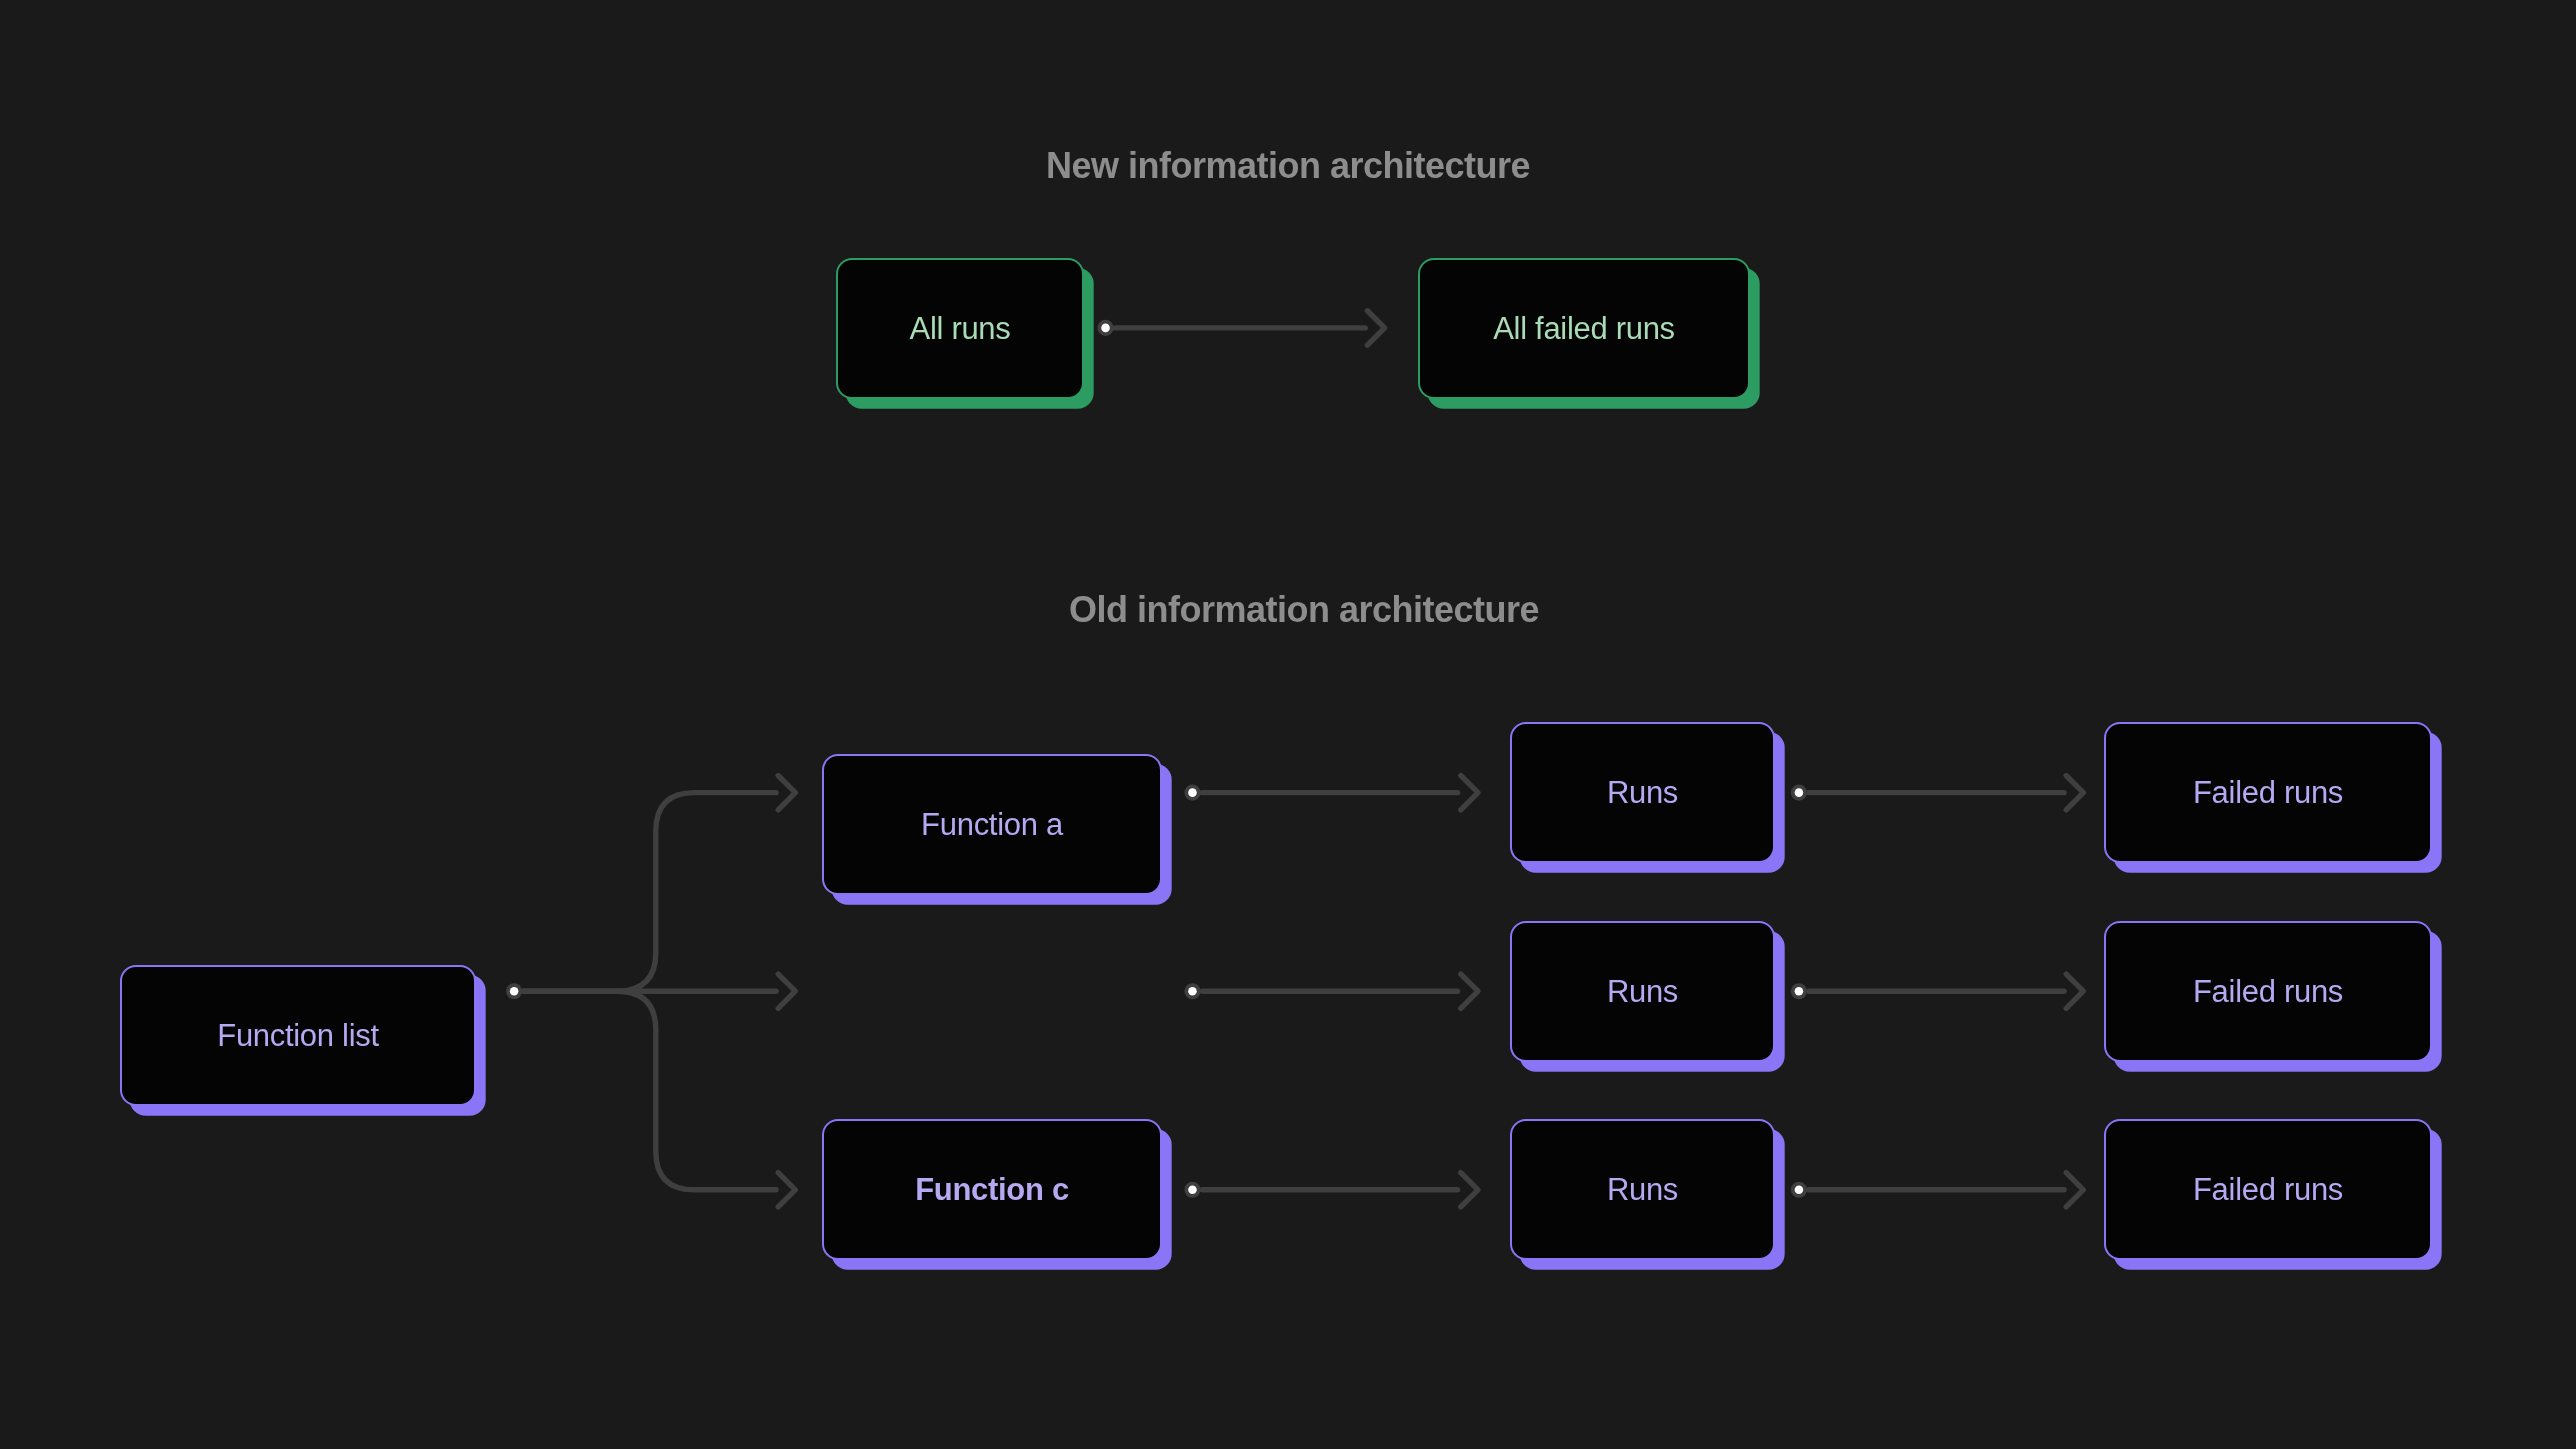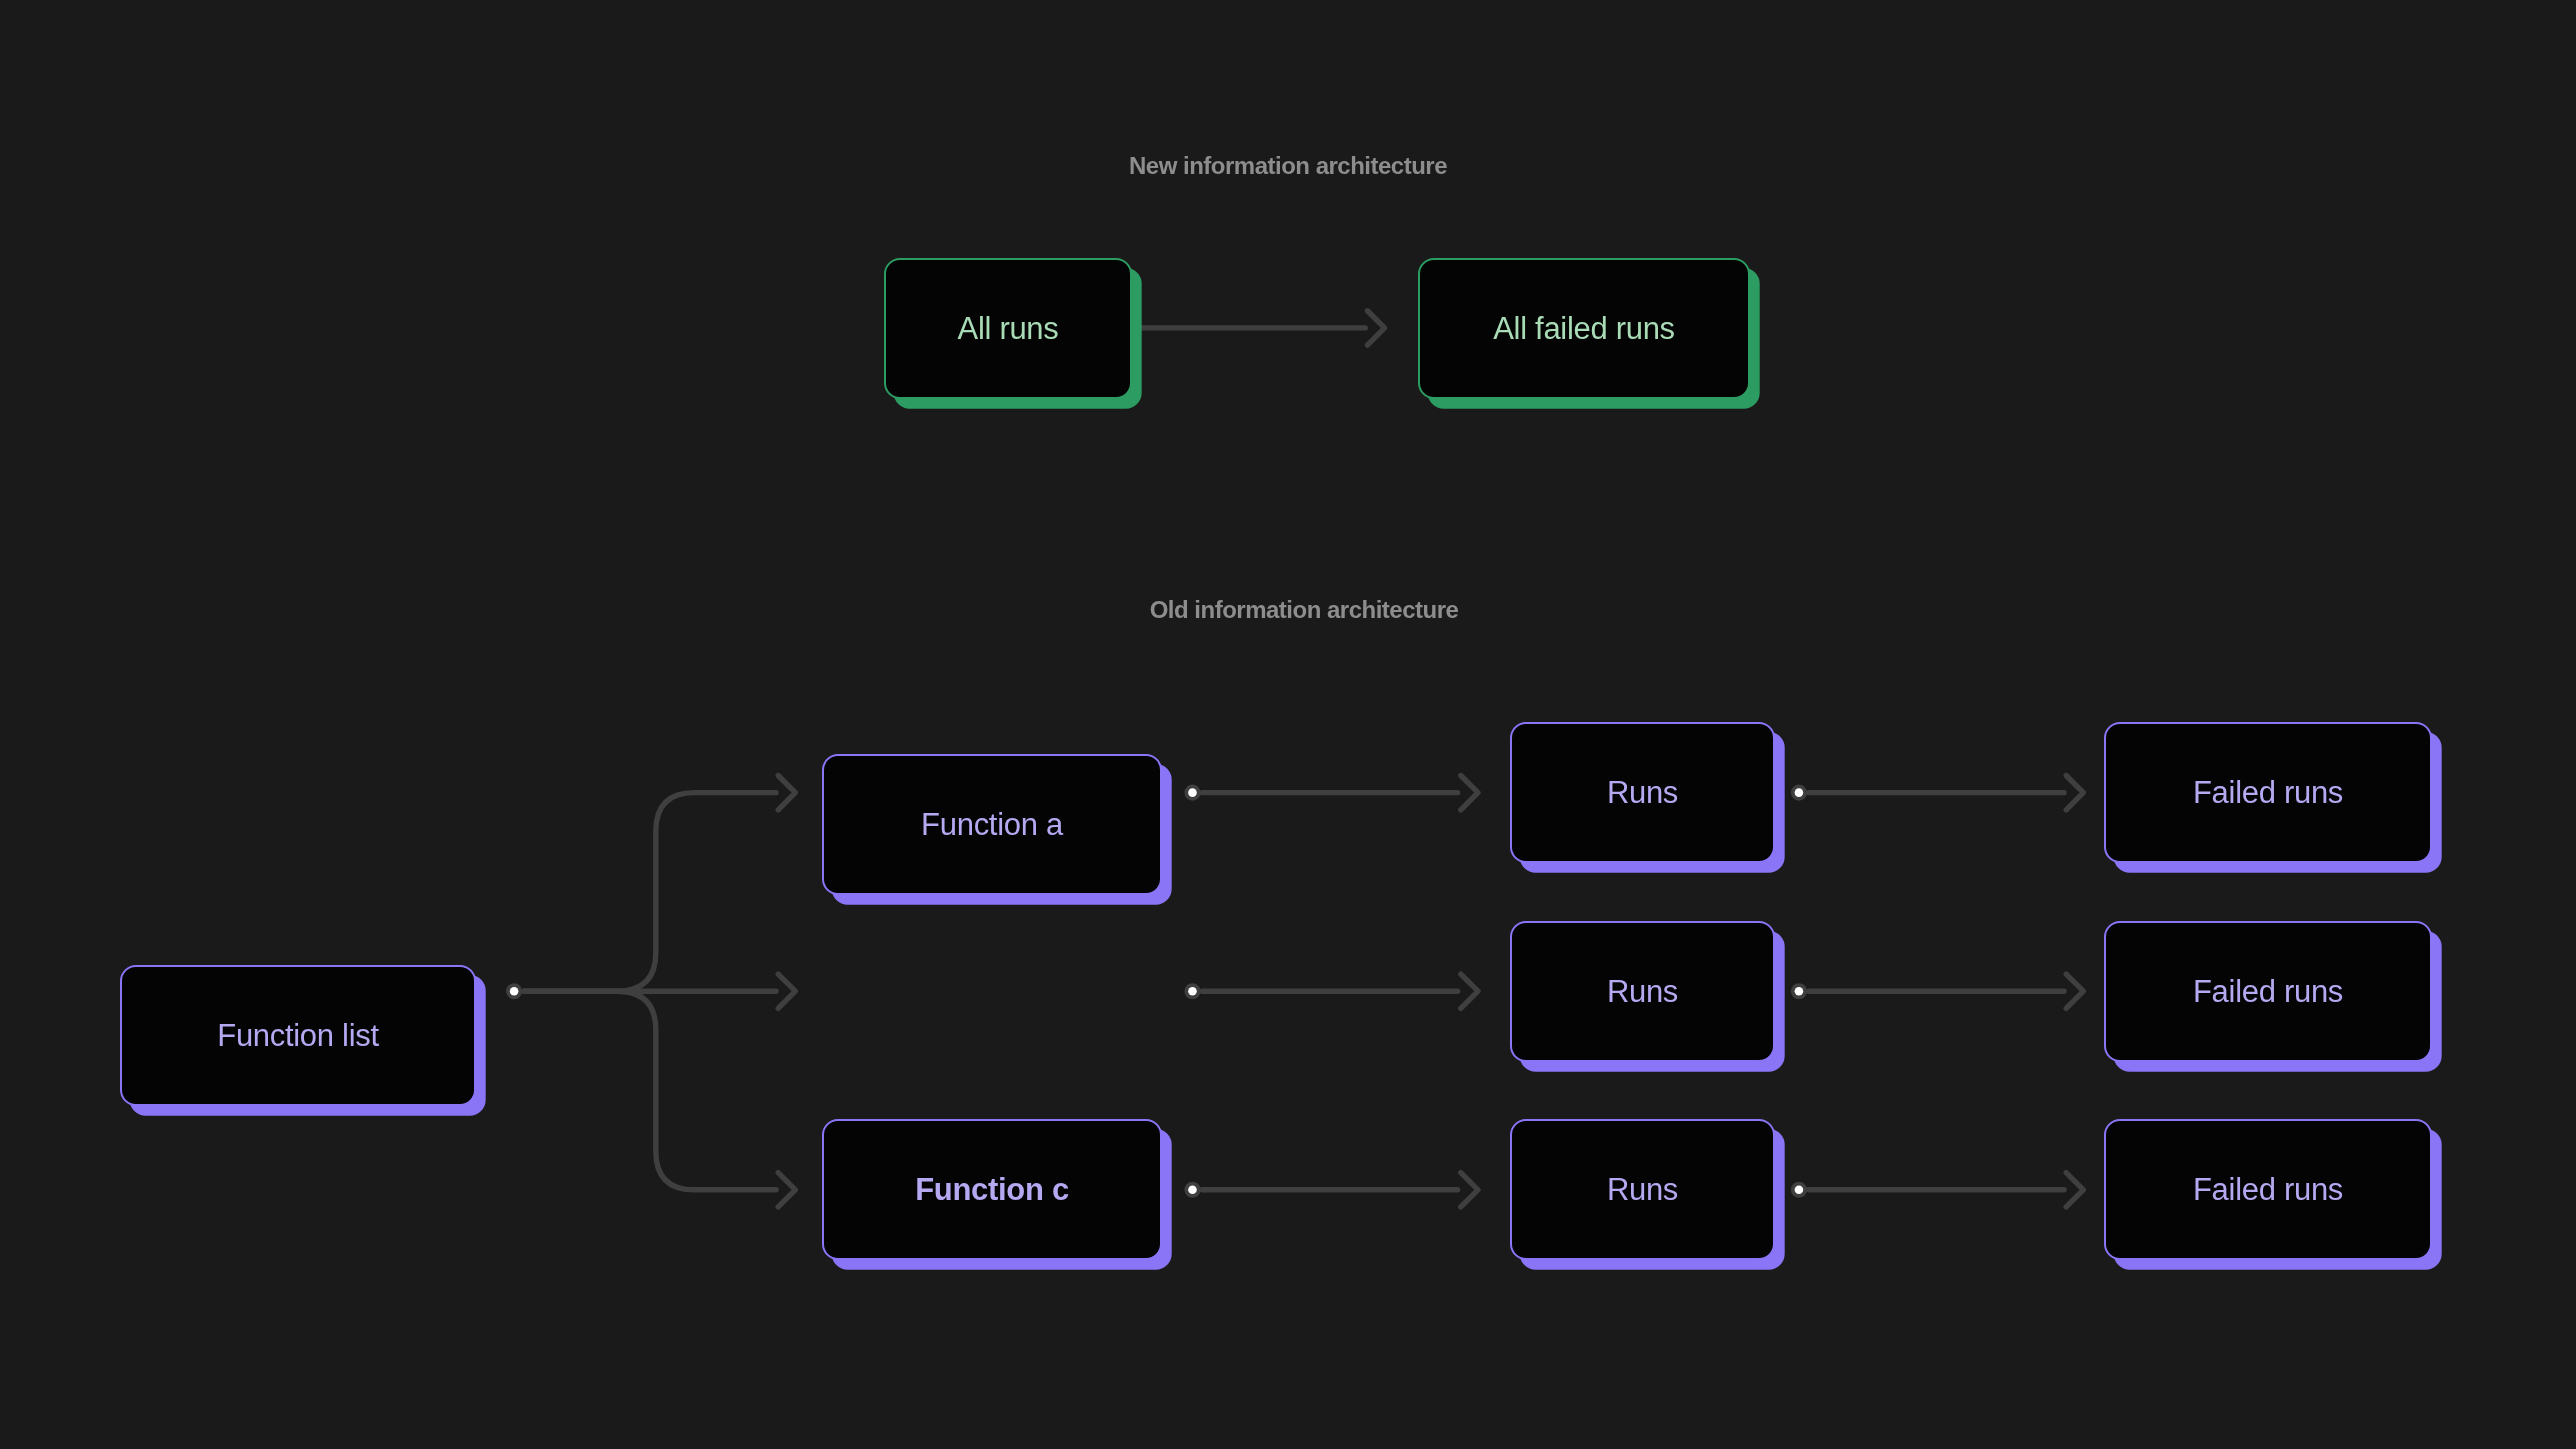--- a/index.html
+++ b/index.html
@@ -24,21 +24,21 @@
     height: 1449px;
     background: var(--background);
     overflow: hidden;
     font-family: "Liberation Sans", "DejaVu Sans", sans-serif;
   }
   .section-title {
     position: absolute;
     left: 0;
     width: 2576px;
     text-align: center;
-    font-size: 24px;
+    font-size: 36px;
     line-height: 39px;
     font-weight: 600;
     letter-spacing: -0.5px;
     color: var(--title-text);
   }
   #title-new { top: 146px; }
   #title-old { top: 590px; padding-left: 16px; }
   .node {
     position: absolute;
     box-sizing: border-box;
@@ -72,21 +72,21 @@
     stroke: var(--connector);
     stroke-width: 10;
     fill: none;
     stroke-linecap: round;
     stroke-linejoin: round;
   }
   .dot-ring { fill: var(--connector); }
   .dot-core { fill: var(--connector-dot-center); }
 
   
-  #node-all-runs         { left: 836px; top: 258px;  width: 248px; margin-left: 48px; }
+  #node-all-runs         { left: 836px; top: 258px;  width: 248px; }
   #node-all-failed-runs  { left: 1418px; top: 258px;  width: 332px; }
   #node-function-list    { left: 120px;  top: 921px; width: 356px; margin-top: 44px; }
   #node-function-a       { left: 822px; top: 754px; width: 340px; }
   #node-function-b       { left: 822px; top: 921px; width: 340px; }
   #node-function-c       { left: 822px; top: 1119px; width: 340px; font-weight: bold; }
   #node-runs-a           { left: 1510px; top: 722px; width: 265px; }
   #node-runs-b           { left: 1510px; top: 921px; width: 265px; }
   #node-runs-c           { left: 1510px; top: 1119px; width: 265px; }
   #node-failed-runs-a    { left: 2104px; top: 722px; width: 328px; }
   #node-failed-runs-b    { left: 2104px; top: 921px; width: 328px; }

